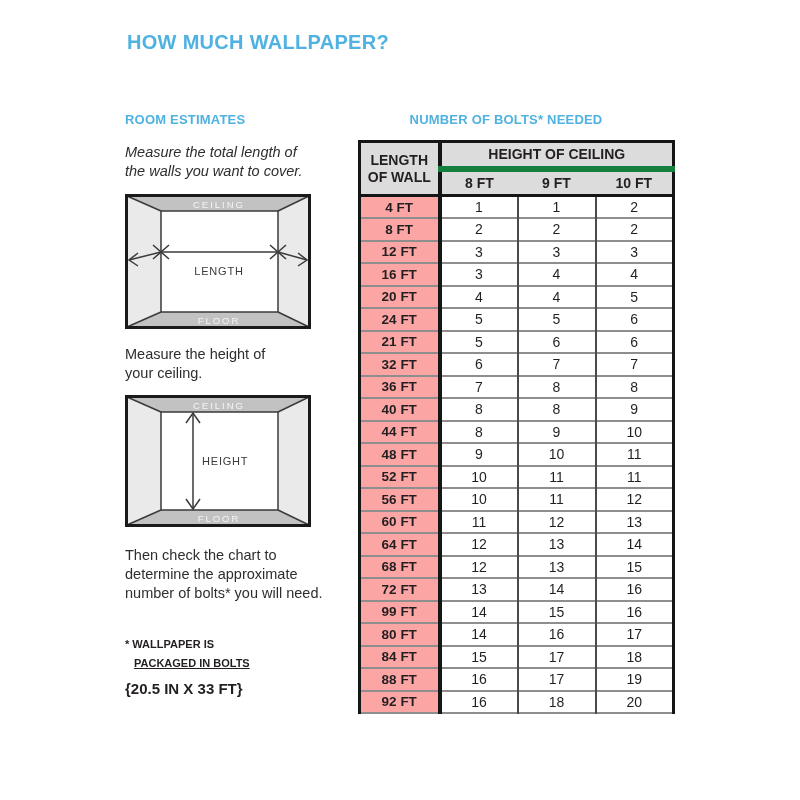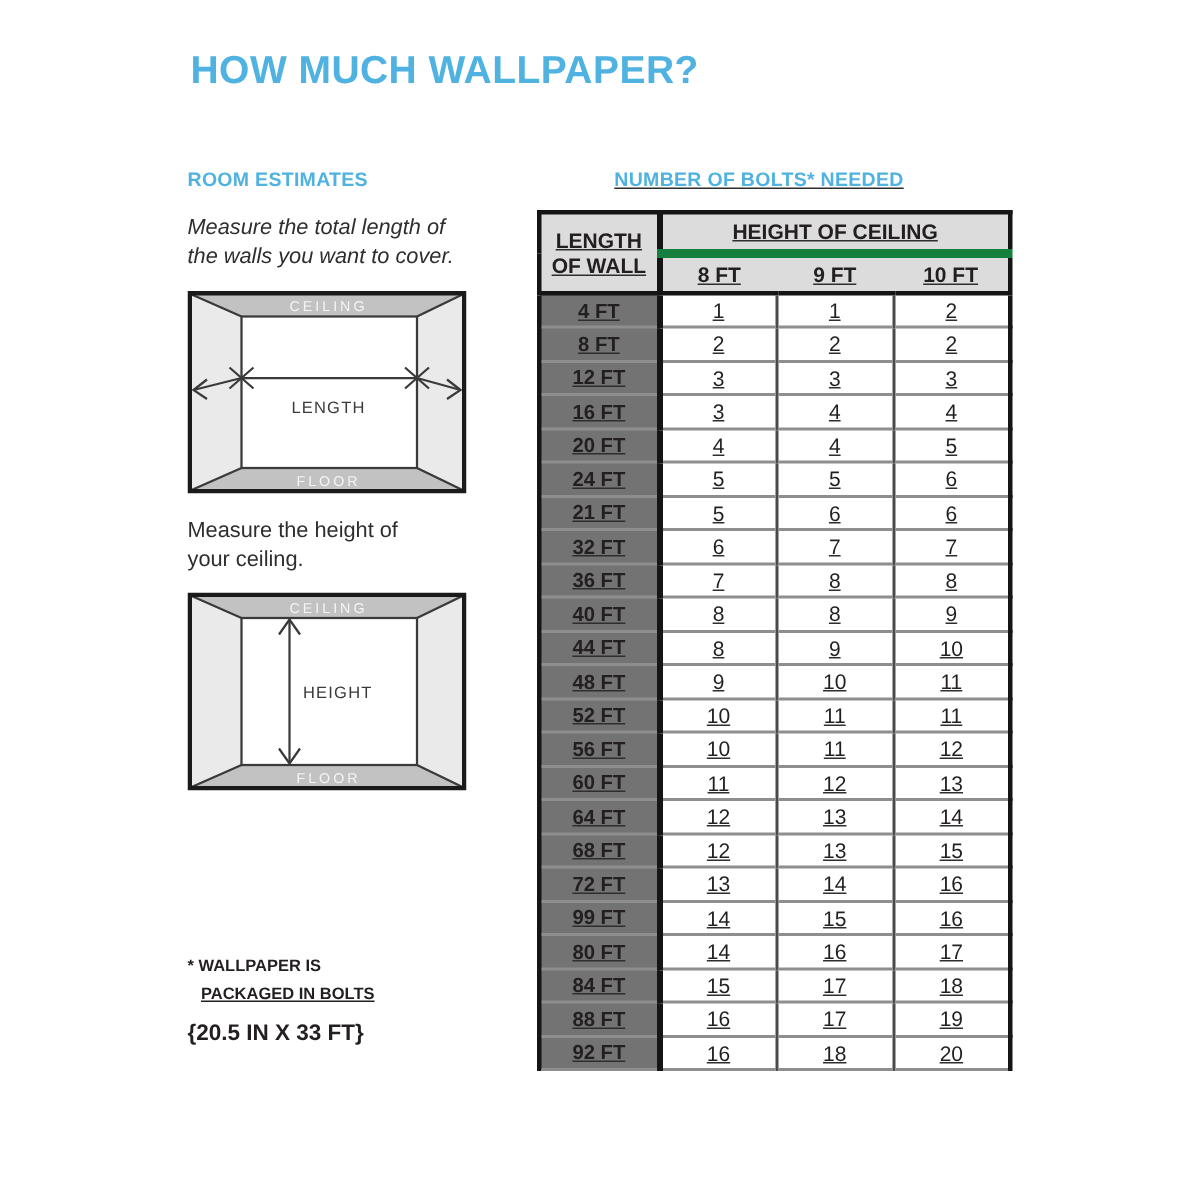--- a/index.html
+++ b/index.html
@@ -6,21 +6,21 @@
   html, body { background: #ffffff; }
   body { font-family: "Liberation Sans", "DejaVu Sans", sans-serif; color: #2e2e2e; }
   .page {
     position: relative;
     width: 800px; height: 800px;
     background: #ffffff;
     overflow: hidden;
   }
   .title {
     position: absolute; left: 127px; top: 31px;
-    font-size: 26px; font-weight: bold; letter-spacing: 0.3px;
+    font-size: 20px; font-weight: bold; letter-spacing: 0.3px;
     color: #4fb2e0;
   }
   .section-heading {
     font-size: 13px; font-weight: bold; letter-spacing: 0.2px;
     color: #4fb2e0;
   }
   
   .left-col { position: absolute; left: 125px; top: 112px; width: 220px; height: 660px; }
   .left-col > * { position: absolute; left: 0; }
   .step {
@@ -31,41 +31,41 @@
   .step-1       { top: 31px; font-style: italic; }
   .diagram-1    { top: 82px; }
   .step-2       { top: 233px; }
   .diagram-2    { top: 283px; }
   .step-3       { top: 434px; }
   .footnote     { top: 523px; font-size: 11px; font-weight: bold; line-height: 19px; color: #231f20; }
   .footnote .indent { padding-left: 9px; text-decoration: underline; }
   .bolt-info    { top: 567px; font-size: 15px; font-weight: bold; line-height: 20px; color: #231f20; }
   .bolt-info sup { font-size: 10px; }
   
-  .right-col { position: absolute; left: 358px; top: 112px; width: 296px; text-decoration: underline; }
+  .right-col { position: absolute; left: 358px; top: 112px; width: 296px; }
   .right-col .section-heading { text-align: center; margin-bottom: 13px; }
   table.bolts {
     border-collapse: collapse; table-layout: fixed; width: 314px;
     border: 3px solid #151515;
     border-bottom: 2px solid #8e8e8e;
     color: #231f20;
   }
   table.bolts th, table.bolts td { text-align: center; vertical-align: middle; }
   thead th {
     background: #dcdcdc; font-size: 14px; font-weight: bold; height: 27px;
   }
   th.col1 {
     border-right: 4px solid #151515;
     white-space: pre-line; line-height: 17px;
   }
   th.group-th { border-bottom: 6px solid #15803d; }
   tbody td { font-size: 14px; height: 22.5px; border-top: 2px solid #8e8e8e; background: #ffffff; }
   tbody tr:first-child td { border-top: 3px solid #151515; }
   td.rowlabel {
-    background: #737373; font-weight: bold; font-size: 13.5px;
+    background: #fca5a5; font-weight: bold; font-size: 13.5px;
     border-right: 4px solid #151515;
   }
   td.val + td.val { border-left: 2px solid #4a4a4a; }
   
   .diag-band-label { font-size: 9.5px; fill: #f4f4f4; letter-spacing: 2px; }
   .diag-measure-label { font-size: 11px; fill: #3a3a3a; letter-spacing: 0.8px; }
 </style>
 </head>
 <body>
 
@@ -126,20 +126,23 @@
         <line x1="68" y1="18" x2="68" y2="114"></line>
         <path d="M61,28 L68,18 L75,28"></path>
         <path d="M61,104 L68,114 L75,104"></path>
       </g>
       <text class="diag-band-label" x="94" y="13.5" text-anchor="middle">CEILING</text>
       <text class="diag-band-label" x="94" y="127" text-anchor="middle">FLOOR</text>
       <text class="diag-measure-label" x="77" y="70" text-anchor="start">HEIGHT</text>
       <rect x="1.5" y="1.5" width="183" height="129" fill="none" stroke="#1a1a1a" stroke-width="3"></rect>
     </svg>
 
+    <p class="step step-3">Then check the chart to
+determine the approximate
+number of bolts* you will need.</p>
 
     <div class="footnote">
       <div>* WALLPAPER IS</div>
       <div class="indent">PACKAGED IN BOLTS</div>
     </div>
 
     <div class="bolt-info">
       <div>{20.5 IN X 33 FT}</div>
     </div>
   </div>

